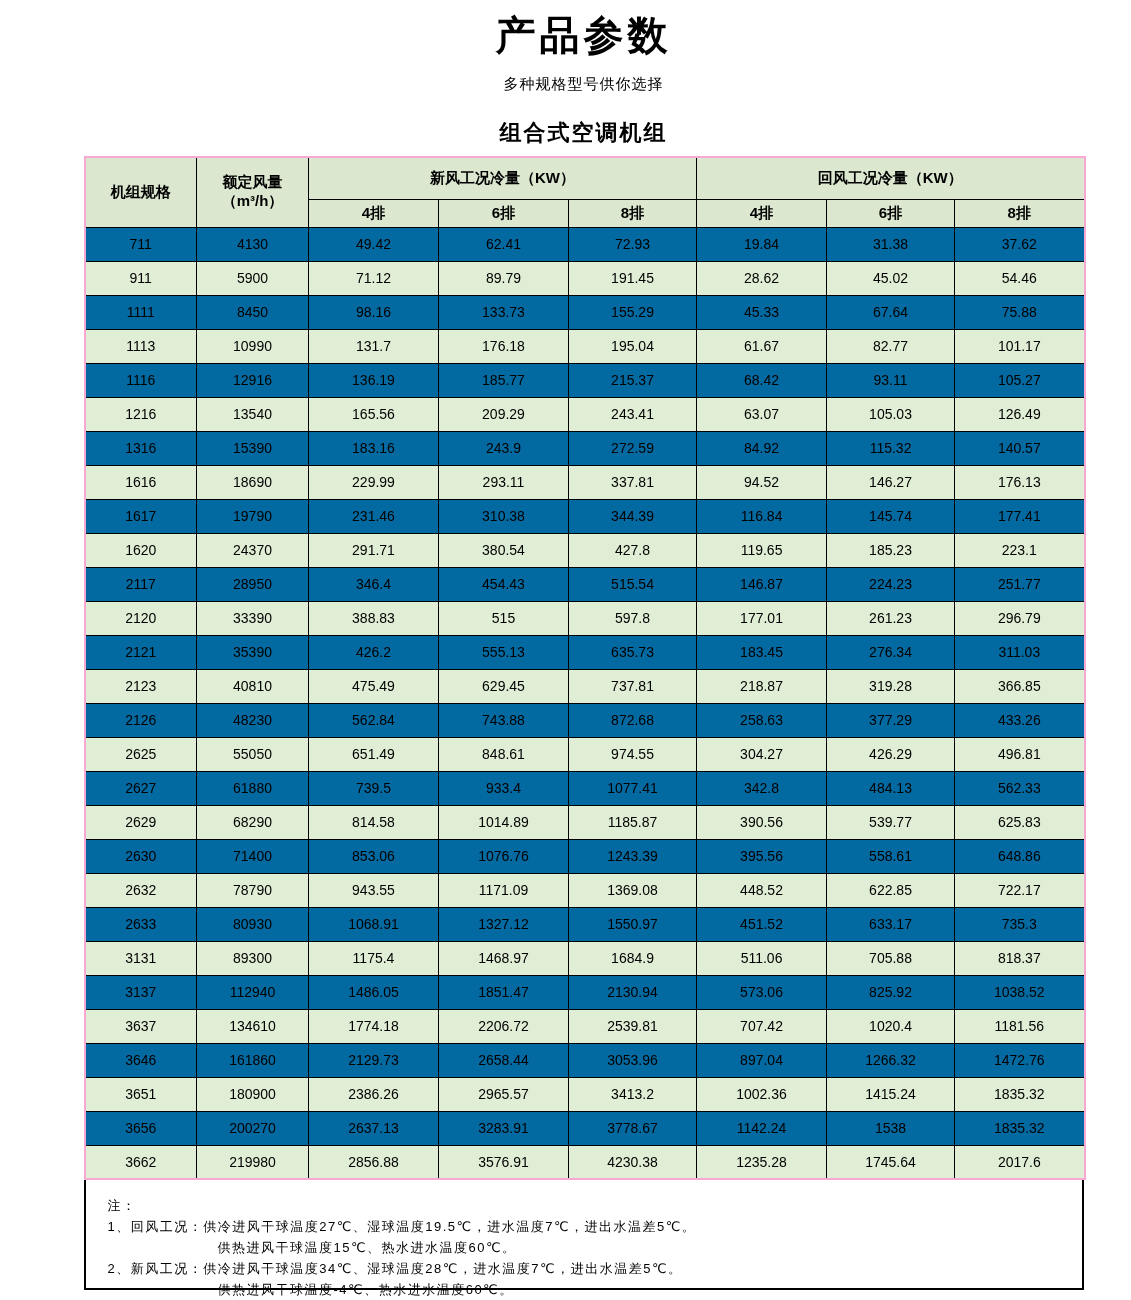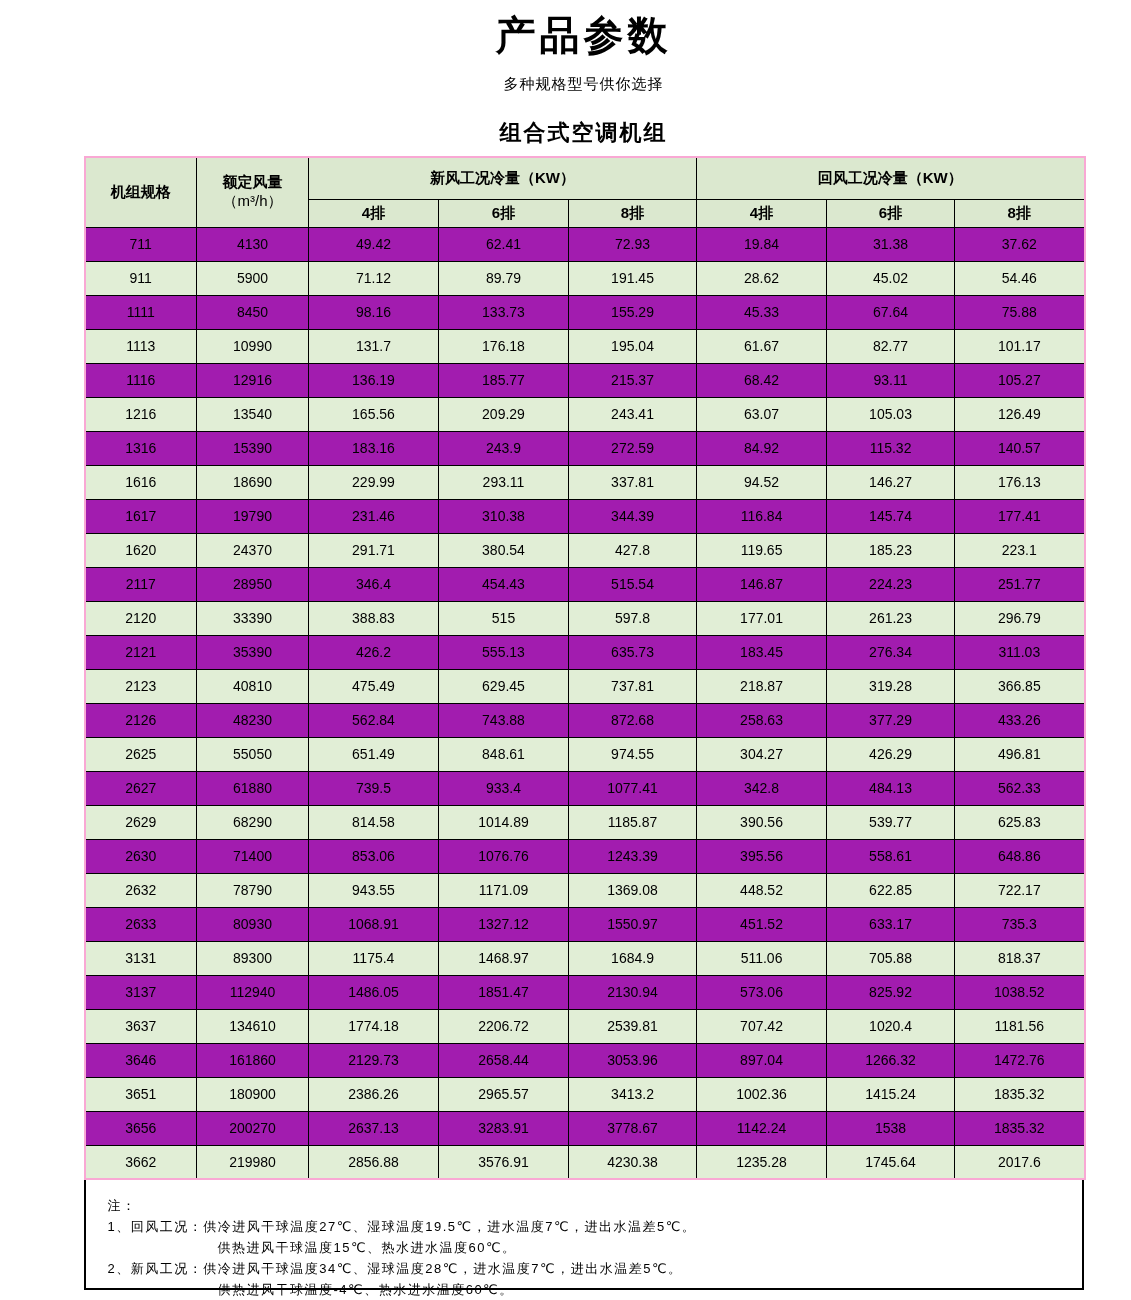--- a/index.html
+++ b/index.html
@@ -60,23 +60,23 @@
     overflow: hidden;
     white-space: nowrap;
   }
   table.spec th {
     font-weight: 700;
     background: #dbe8cf;
     font-size: 15px;
   }
   tr.hdr-row-1 { height: 42px; }
   tr.hdr-row-2 { height: 28px; margin-left: 36px; }
-  table.spec tbody tr { height: 34px; background: #a21caf; }
+  table.spec tbody tr { height: 34px; background: #0369a1; }
   table.spec tbody tr.alt { background: #e1eed6; }
-  .airflow-unit { font-weight: 400; }
+  .airflow-unit { font-weight: 700; }
   .notes-box {
     width: 1000px;
     border: 2px solid #000000;
     border-top: none;
     height: 110px;
     padding: 15px 20px 0 22px;
     font-size: 13px;
     line-height: 21px;
     letter-spacing: 1.5px;
   }

